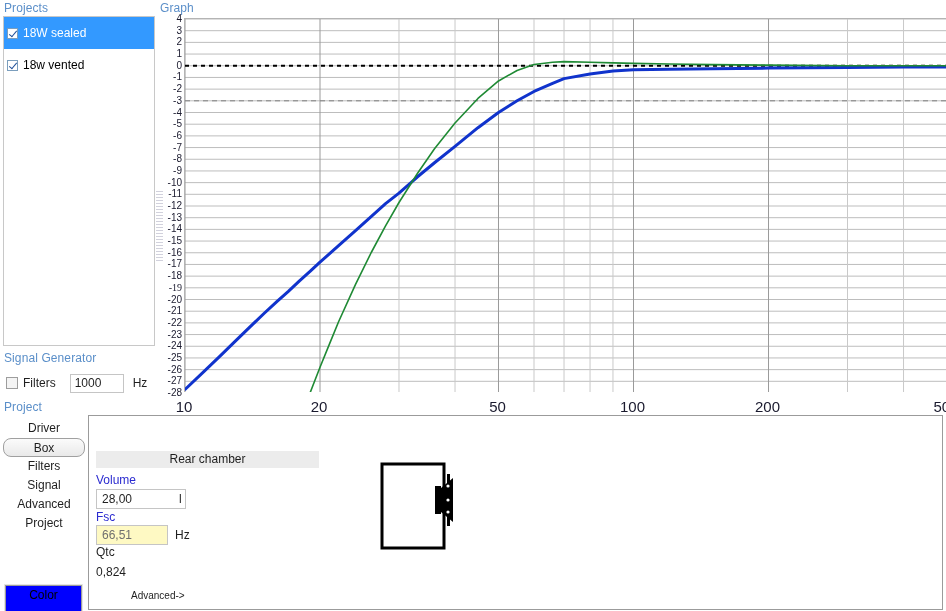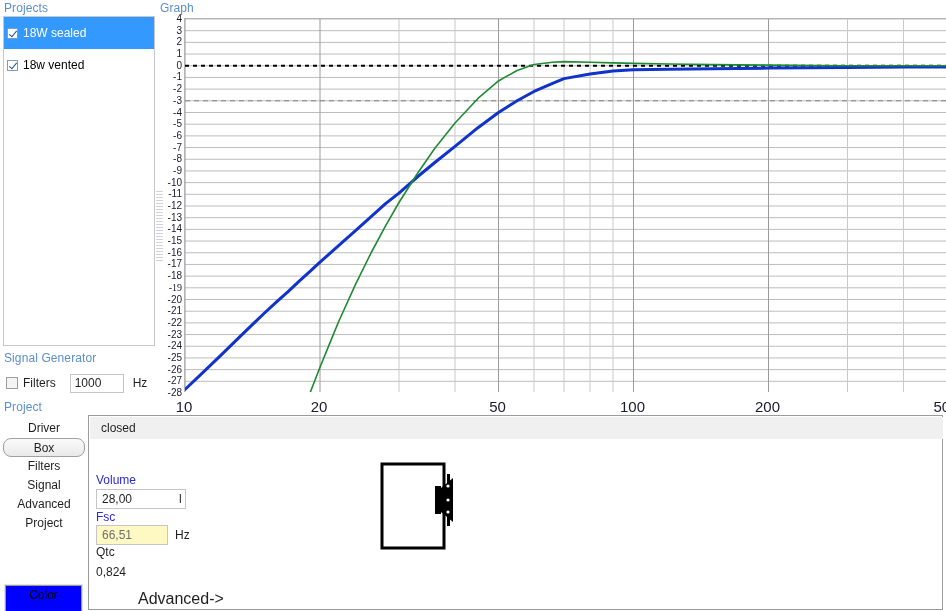--- a/index.html
+++ b/index.html
@@ -237,23 +237,22 @@
     font-size: 12px;
     color: #1f1f1f;
   }
   #qtc-value {
     position: absolute;
     font-size: 12px;
     color: #1f1f1f;
   }
   #advanced-link {
     position: absolute;
-    font-size: 16px;
-    color: #1f1f1f;
-    margin-left: 7px;
+    font-size: 10px;
+    color: #1f1f1f;
   }
   #enclosure-drawing {
     position: absolute;
     left: 290px; top: 32px;
     width: 130px; height: 120px;
   }
 </style>
 </head>
 <body>
 
@@ -387,21 +386,21 @@
     </div>
   <div class="xtick" style="left: 29px;">10</div>
       <div class="xtick" style="left: 164.014px;">20</div>
       <div class="xtick" style="left: 342.493px;">50</div>
       <div class="xtick" style="left: 477.507px;">100</div>
       <div class="xtick" style="left: 612.521px;">200</div>
       <div class="xtick" style="left: 791px;">500</div>
     </div>
 
   <div id="box-panel">
-    <div id="closed-bar">closed</div>
+    <div id="rear-chamber-bar">Rear chamber</div>
 
     <div class="field-label" style="left:7px; top:57px;">Volume</div>
     <input class="val-input" style="left: 7px; top: 73px; width: 90px;" type="text" value="28,00">
     <div class="unit-label" style="left:90px; top:76px;">l</div>
 
     <div class="field-label" style="left:7px; top:94px;">Fsc</div>
     <input class="val-input readonly" style="left: 7px; top: 109px; width: 72px;" type="text" readonly="" value="66,51">
     <div class="unit-label" style="left:86px; top:112px;">Hz</div>
 
     <div id="qtc-label" style="left:7px; top:129px;">Qtc</div>

